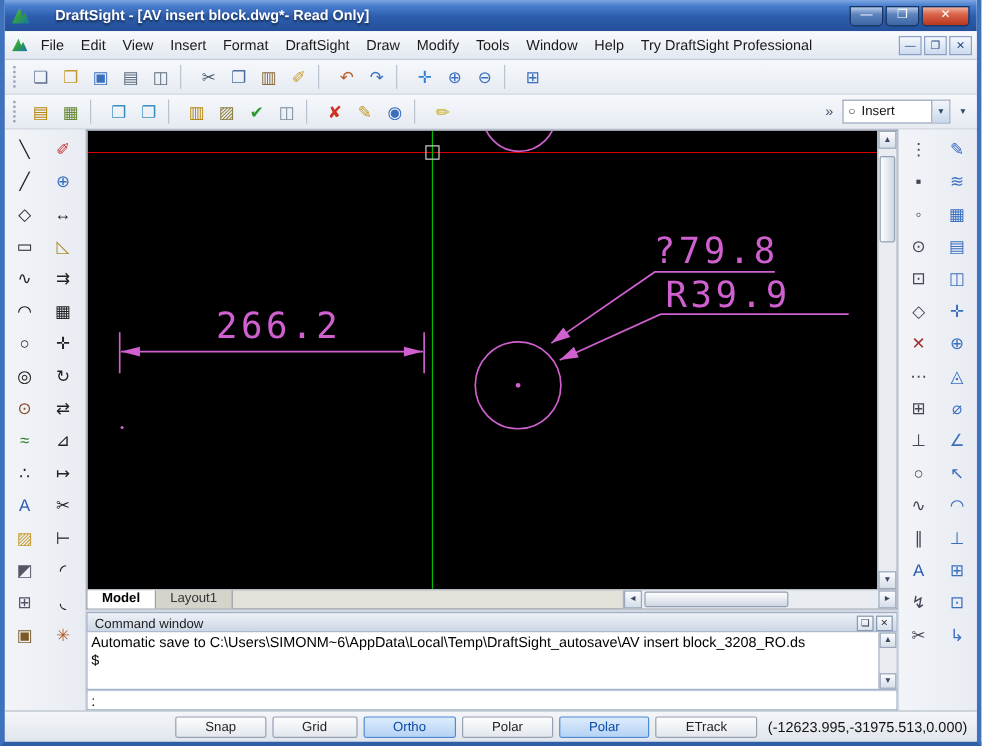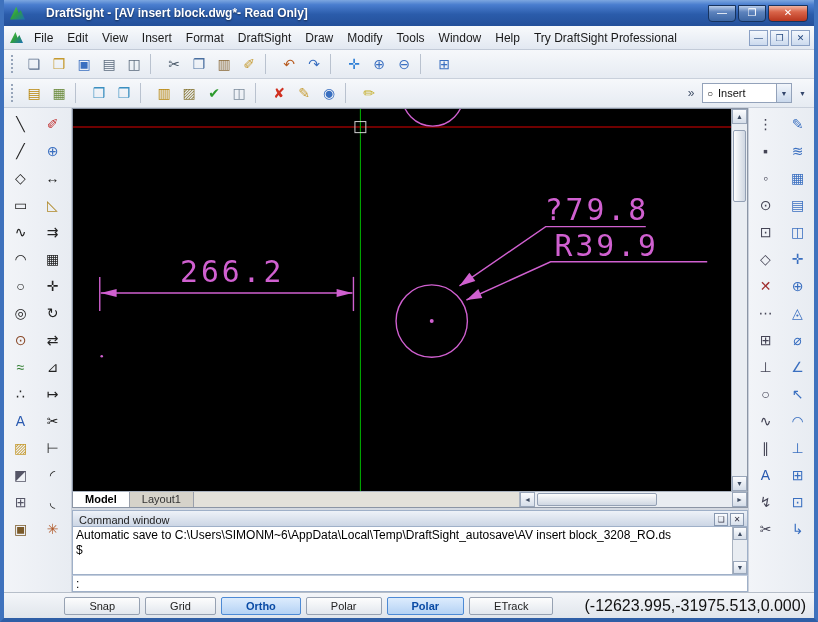--- a/index.html
+++ b/index.html
@@ -98,22 +98,22 @@
   .cw-scroll .sbtn { flex: 0 0 13px; height: 13px; }
   .cw-prompt { height: 17px; flex: 0 0 17px; background: #fff; border: 1px solid #9fb0c8; border-top: 1px solid #c2cddd;
                font-size: 12px; padding: 1px 3px; color: #000; }
 
   
   .statusbar { height: 26px; flex: 0 0 26px; display: flex; align-items: center; gap: 5px; padding: 0 8px;
                background: linear-gradient(#f4f6f9,#e0e5ec); border-top: 1px solid #b6bec9; }
   .sb-spacer { width: 180px; }
   .sb-btn { font-size: 11px; padding: 2px 24px; color: #222; border: 1px solid #96a1b2; border-radius: 2px;
             background: linear-gradient(#fdfdfd,#e2e7ee); }
-  .sb-btn.active { background: linear-gradient(#ddecfd,#b5d2f4); border-color: #4d8ad5; color: #0a4ba5; font-weight: bold; }
-  .coords { font-size: 16px; color: #111; margin-left: 26px; white-space: nowrap; }
+  .sb-btn.active { background: linear-gradient(#ddecfd,#b5d2f4); border-color: #4d8ad5; color: #0a4ba5; font-weight: normal; }
+  .coords { font-size: 12px; color: #111; margin-left: 4px; white-space: nowrap; }
 </style>
 </head>
 <body>
 
 <div class="window">
 
   <div class="titlebar">
     <div class="logo"></div>
     <span class="title-text">DraftSight - [AV insert block.dwg*- Read Only]</span>
     <div class="win-buttons">

